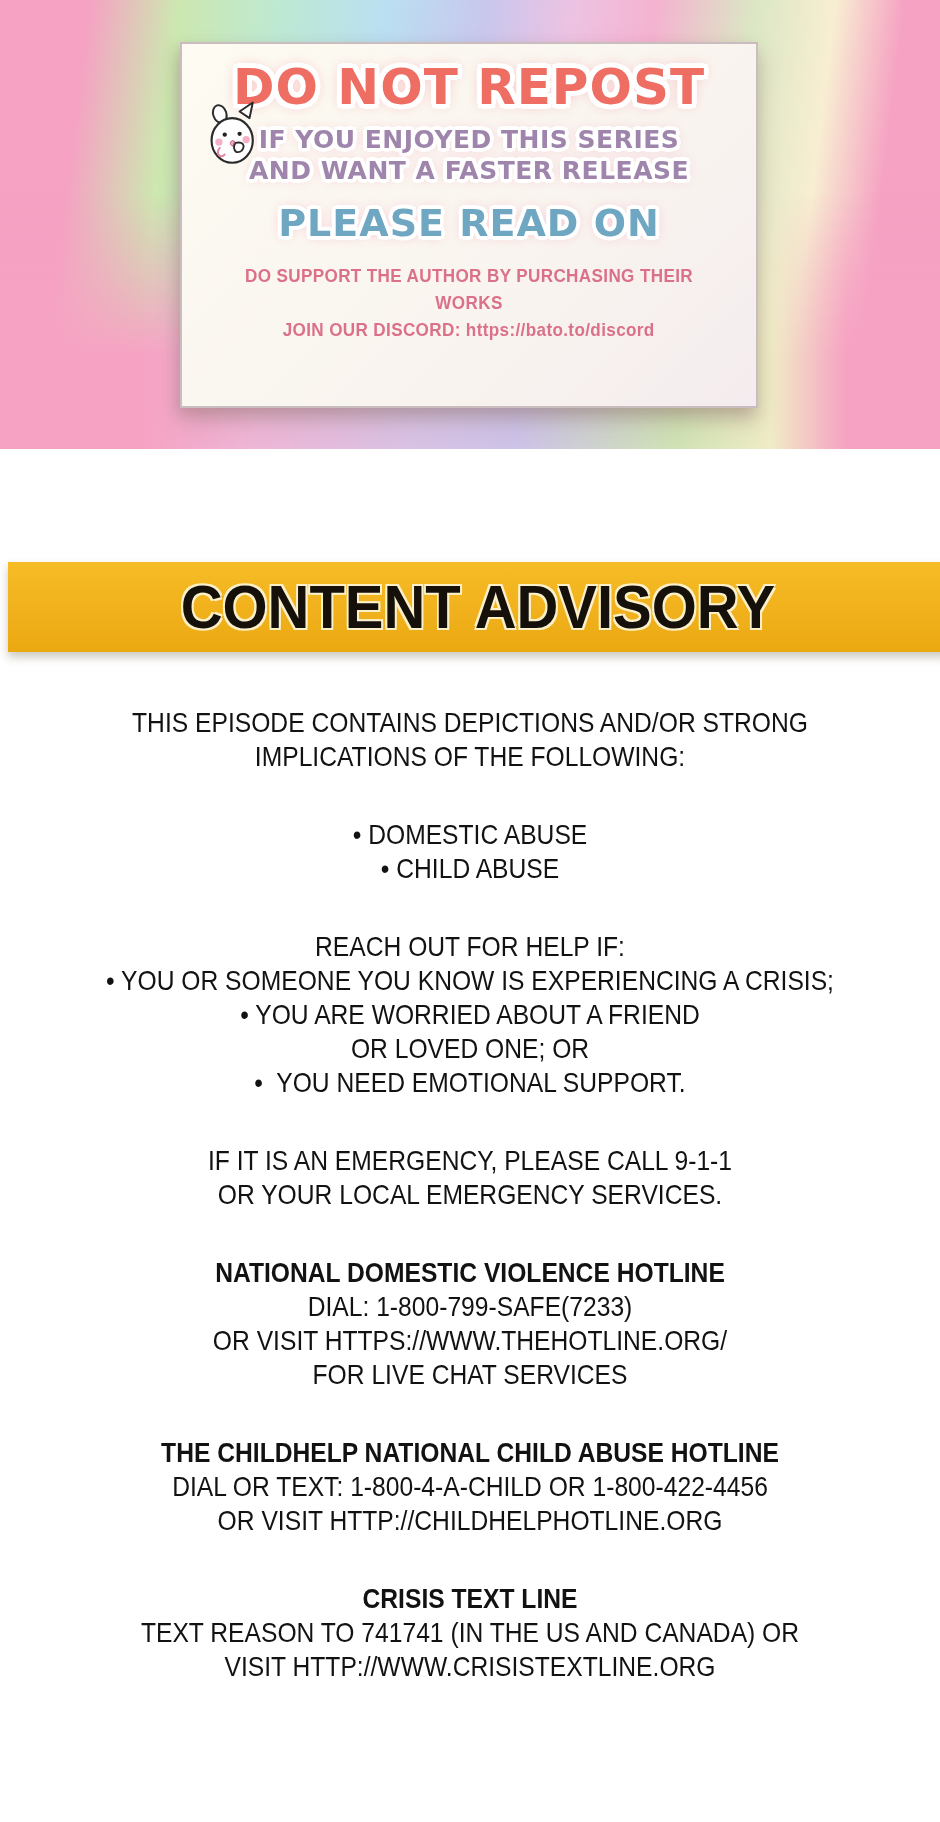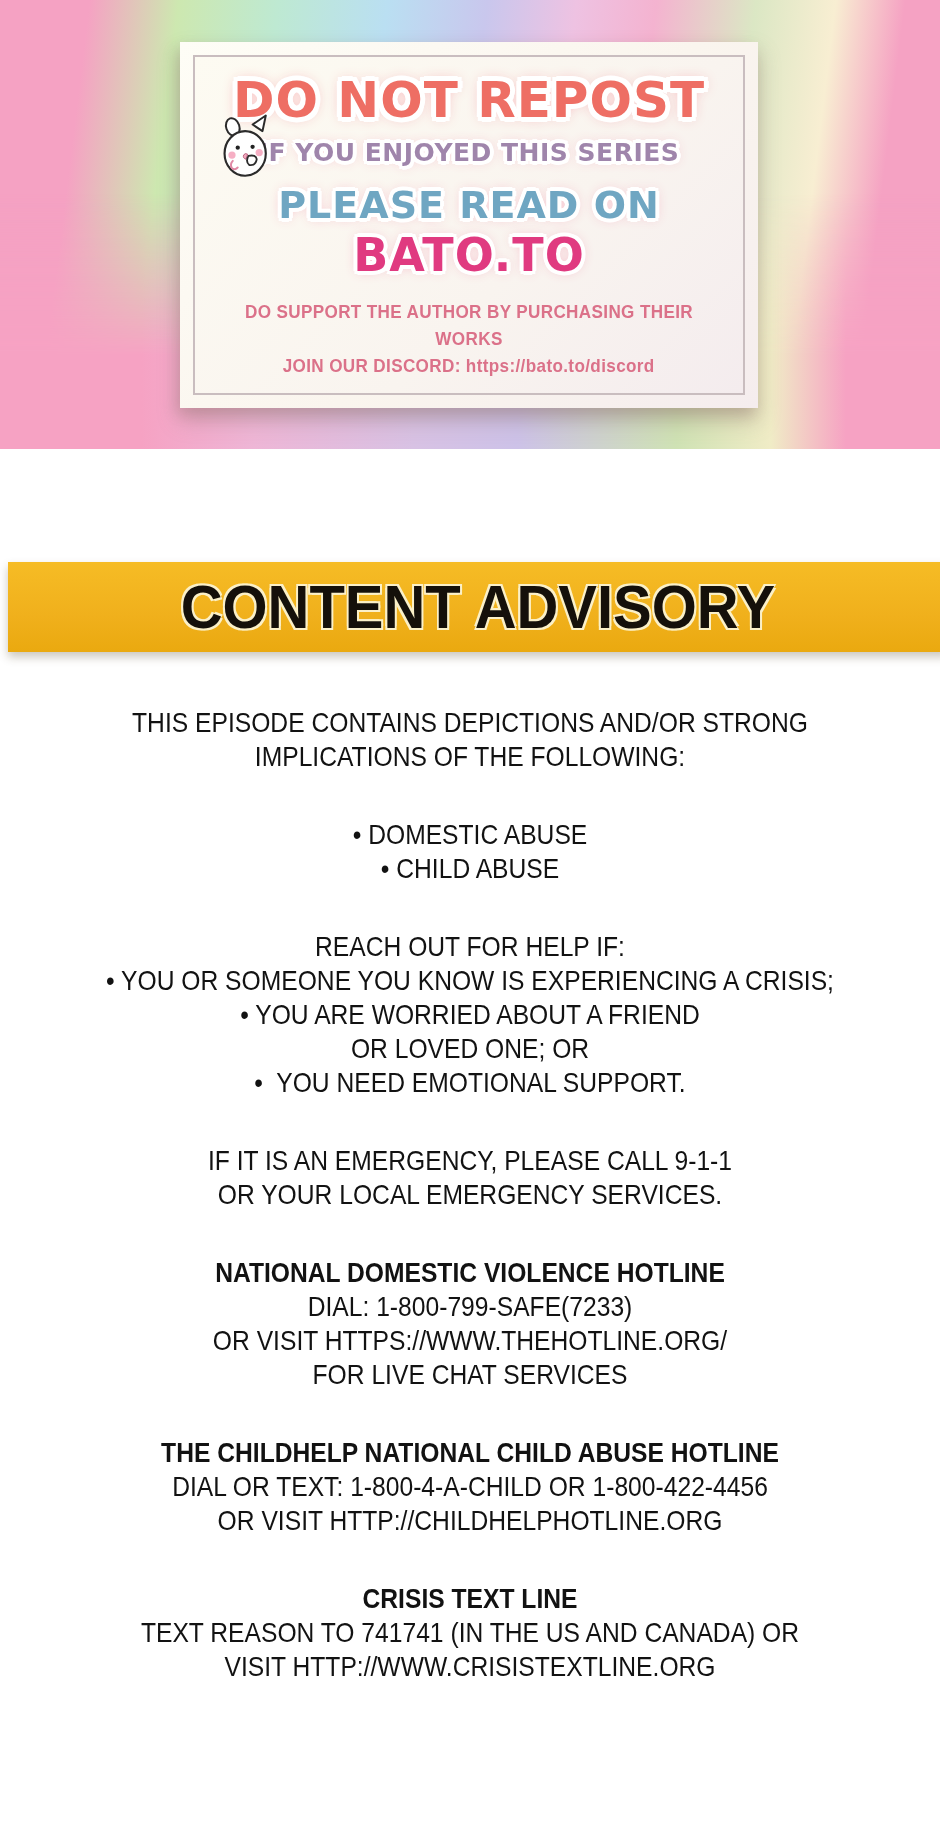--- a/index.html
+++ b/index.html
@@ -24,21 +24,21 @@
       #cfe2b4 72%, #f0ecc6 82%, #f6a2c3 90%, #f6a2c3 100%);
     -webkit-mask-image:linear-gradient(to top,#000 0%,#000 35%,transparent 95%);
     mask-image:linear-gradient(to top,#000 0%,#000 35%,transparent 95%);
   }
 
   
   .card{
     position:absolute;left:180px;top:42px;width:578px;height:366px;
     background:linear-gradient(135deg,#fefdf6 0%,#faf5ee 55%,#f5edee 100%);
     box-shadow:0 12px 20px rgba(140,110,105,.38), -4px 6px 12px rgba(150,120,115,.22);
-    box-sizing:border-box;padding:13px;z-index:2;
+    box-sizing:border-box;z-index:2;
   }
   .card-inner{
     width:100%;height:100%;box-sizing:border-box;
     border:2px solid #c9bdbf;
     background:linear-gradient(135deg,#fdfbf2 0%,#f9f4ef 60%,#f4ecee 100%);
     display:flex;flex-direction:column;align-items:center;text-align:center;
     position:relative;
   }
   .bubble{font-family:"DejaVu Sans","Liberation Sans",sans-serif;font-weight:800;}
   .outline-w{ 
@@ -115,24 +115,24 @@
           <circle cx="13" cy="51" r="4.4" fill="#f6afc4"></circle>
           <circle cx="46" cy="48" r="4.4" fill="#f6afc4"></circle>
           <path d="M27 51 Q29 48 32 50 L30 56 Q26 55 27 51 Z" fill="#f3a9be" stroke="#b95f7e" stroke-width="1.2"></path>
           <path d="M33 52 Q42 50 43 56 Q42 64 34 63 Q29 59 33 52 Z" fill="#ffffff" stroke="#2b2b2b" stroke-width="2.2" stroke-linejoin="round"></path>
           <path d="M14 58 Q10 62 13 67 Q17 70 20 66" fill="none" stroke="#e087a4" stroke-width="2.4" stroke-linecap="round"></path>
         </svg>
 
         <div class="bubble card-title">DO NOT REPOST</div>
 
         <div class="bubble card-sub outline-w">IF YOU ENJOYED THIS SERIES</div>
+        <div class="bubble card-sub outline-w" style="margin-top:0;">AND WANT A FASTER RELEASE</div>
 
         <div class="bubble card-readon outline-w">PLEASE READ ON</div>
 
-        <div class="bubble card-site outline-w">BATO.TO</div>
 
         <div class="card-note first">DO SUPPORT THE AUTHOR BY PURCHASING THEIR WORKS</div>
         <div class="card-note">JOIN OUR DISCORD: https://bato.to/discord</div>
 
       </div>
     </div>
   </div>
 
   <div class="banner">
     <div class="banner-title">CONTENT ADVISORY</div>

